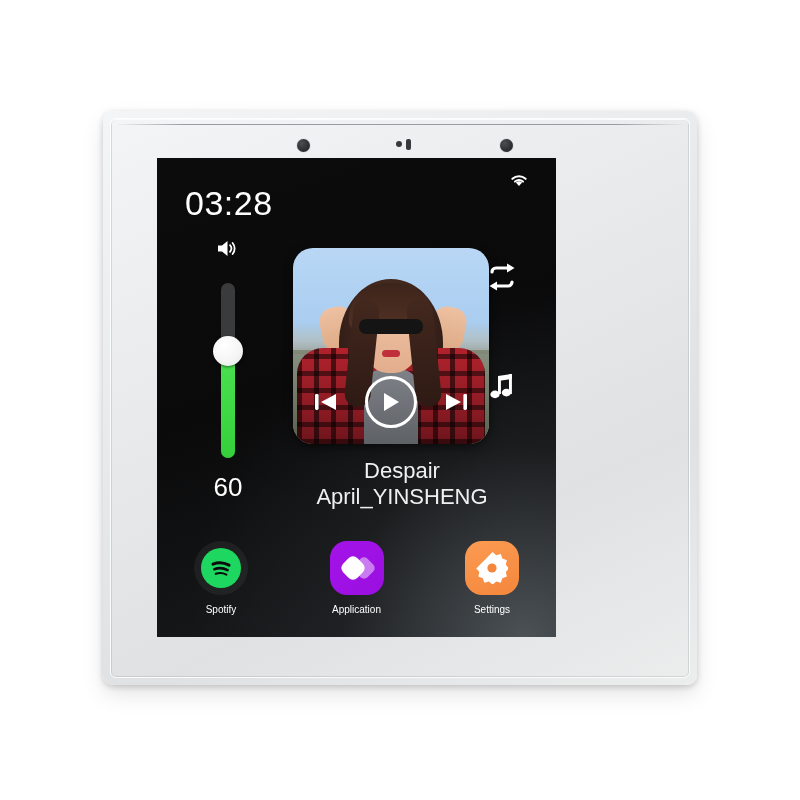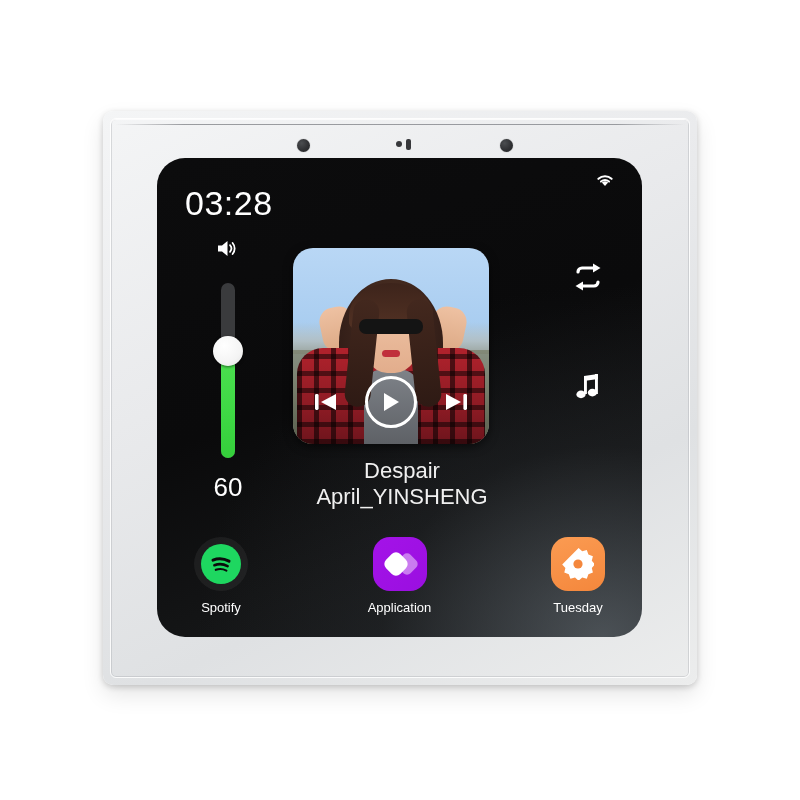--- a/index.html
+++ b/index.html
@@ -50,26 +50,25 @@
   #mic-slot {
     position: absolute; left: 303px; top: 28px;
     width: 5px; height: 11px; border-radius: 2px;
     background: #37383b;
   }
 
   
   #screen {
     position: absolute;
     left: 54px; top: 47px;
-    width: 485px; height: 479px;
+    width: 399px; height: 479px;
     background:
       radial-gradient(120% 105% at 92% 100%, rgba(128,138,146,0.48) 0%, rgba(70,76,82,0.16) 38%, rgba(0,0,0,0) 70%),
       linear-gradient(160deg, #0c0c0d 0%, #0a0a0b 45%, #131415 72%, #1b1d1f 100%);
     overflow: hidden;
-    border-radius: 28px;
   }
 
   
   #clock {
     position: absolute; left: 28px; top: 26px;
     color: #ffffff; font-size: 34px; letter-spacing: 0.5px;
   }
   #datetime {
     position: absolute; right: 36px; top: 30px;
     text-align: left;
@@ -220,21 +219,21 @@
     display: flex; justify-content: space-between;
     padding: 0 20px;
   }
   .app { width: 88px; text-align: center; }
   .app-icon {
     width: 54px; height: 54px; margin: 0 auto 9px;
     border-radius: 17px;
     display: flex; align-items: center; justify-content: center;
     position: relative;
   }
-  .app-label { color: #ffffff; font-size: 13px; }
+  .app-label { color: #ffffff; font-size: 10px; }
 
   #icon-spotify-wrap {
     background: rgba(255,255,255,0.055);
     border-radius: 50%;
   }
   #icon-spotify {
     width: 40px; height: 40px; border-radius: 50%;
     background: #1ed760;
     display: flex; align-items: center; justify-content: center;
   }
@@ -366,18 +365,18 @@
         <div class="app-label">Application</div>
       </div>
 
       <div class="app">
         <div class="app-icon" id="icon-settings">
           <svg width="32" height="32" viewBox="0 0 32 32">
             <path d="M16 1.5 l3.6 3.1 4.6-1.1 1.6 4.5 4.5 1.6 -1.1 4.6 3.1 3.6 -3.1 3.6 1.1 4.6 -4.5 1.6 -1.6 4.5 -4.6-1.1 -3.6 3.1 -3.6-3.1 -4.6 1.1 -1.6-4.5 -4.5-1.6 1.1-4.6 L-0.4 17.9 Z" transform="translate(0.6,-1.4)" fill="#ffffff"></path>
             <circle cx="16" cy="16" r="4.6" fill="#f4873c"></circle>
           </svg>
         </div>
-        <div class="app-label">Tuesday</div>
+        <div class="app-label">Settings</div>
       </div>
 
     </div>
   </div>
 </div>
 
 </body></html>

